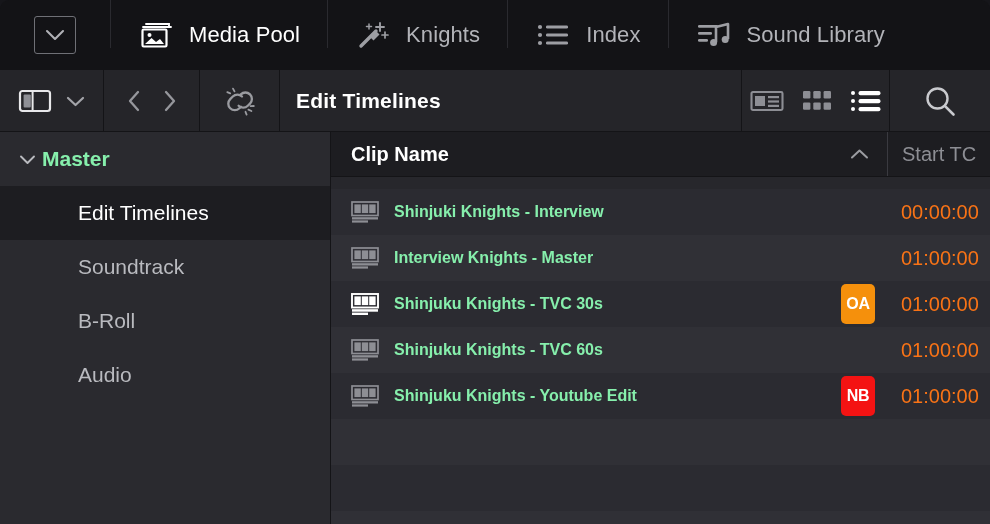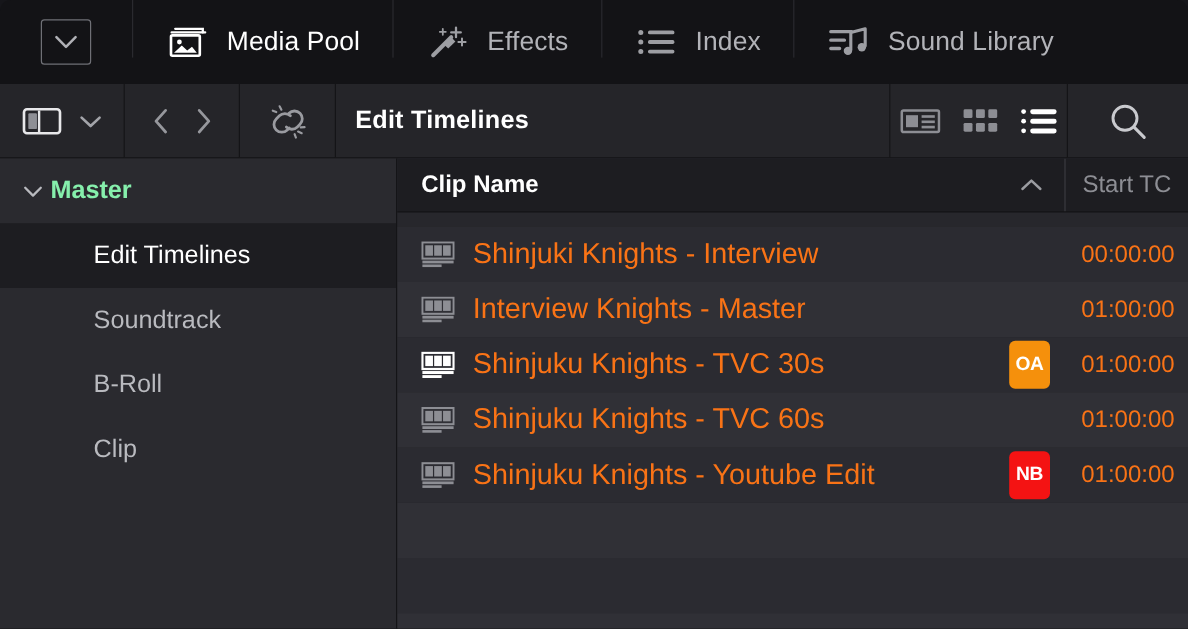--- a/index.html
+++ b/index.html
@@ -210,24 +210,25 @@
     min-width: 556px;
     height: 100%;
     display: flex;
     align-items: center;
     padding-left: 20px;
     gap: 15px;
     overflow: hidden;
   }
   .tlicon { width: 28px; min-width: 28px; display: flex; align-items: center; }
   .clipname {
-    font-size: 24px;
-    color: #f97316;
+    font-size: 16px;
+    color: #86efac;
     white-space: nowrap;
     overflow: hidden;
+    font-weight: bold;
   }
   .flagspace { flex: 1 1 auto; }
   .badge {
     width: 34px;
     min-width: 34px;
     height: 40px;
     border-radius: 5px;
     display: flex;
     align-items: center;
     justify-content: center;
@@ -284,21 +285,21 @@
     <div class="pageitem">
       <span class="picon">
         <svg width="34" height="30" viewBox="0 0 34 30">
           <path d="M5 26 L20 11" stroke="#9d9ea3" stroke-width="3.4" stroke-linecap="round"></path>
           <path d="M14 17 L20 11 L23.5 14.5 L17.5 20.5 Z" fill="#9d9ea3"></path>
           <path d="M24 3 L24 11 M20 7 L28 7" stroke="#9d9ea3" stroke-width="1.9" stroke-linecap="round"></path>
           <path d="M29 12 L29 18 M26 15 L32 15" stroke="#9d9ea3" stroke-width="1.7" stroke-linecap="round"></path>
           <path d="M13 4 L13 9 M10.5 6.5 L15.5 6.5" stroke="#9d9ea3" stroke-width="1.5" stroke-linecap="round"></path>
         </svg>
       </span>
-      <span>Effects</span>
+      <span>Knights</span>
     </div>
 
     <div class="vsep"></div>
 
     <div class="pageitem">
       <span class="picon">
         <svg width="34" height="26" viewBox="0 0 34 26">
           <circle cx="4" cy="5" r="2.1" fill="#9d9ea3"></circle>
           <circle cx="4" cy="13" r="2.1" fill="#9d9ea3"></circle>
           <circle cx="4" cy="21" r="2.1" fill="#9d9ea3"></circle>
@@ -431,21 +432,21 @@
       <div class="tree-row child selected">
         <span>Edit Timelines</span>
       </div>
       <div class="tree-row child">
         <span>Soundtrack</span>
       </div>
       <div class="tree-row child">
         <span>B-Roll</span>
       </div>
       <div class="tree-row child">
-        <span>Clip</span>
+        <span>Audio</span>
       </div>
     </div>
 
     <div class="table">
 
       <div class="thead">
         <div class="th th-clipname active">
           <span>Clip Name</span>
           <span class="sort-caret">
             <svg width="19" height="12" viewBox="0 0 19 12">

